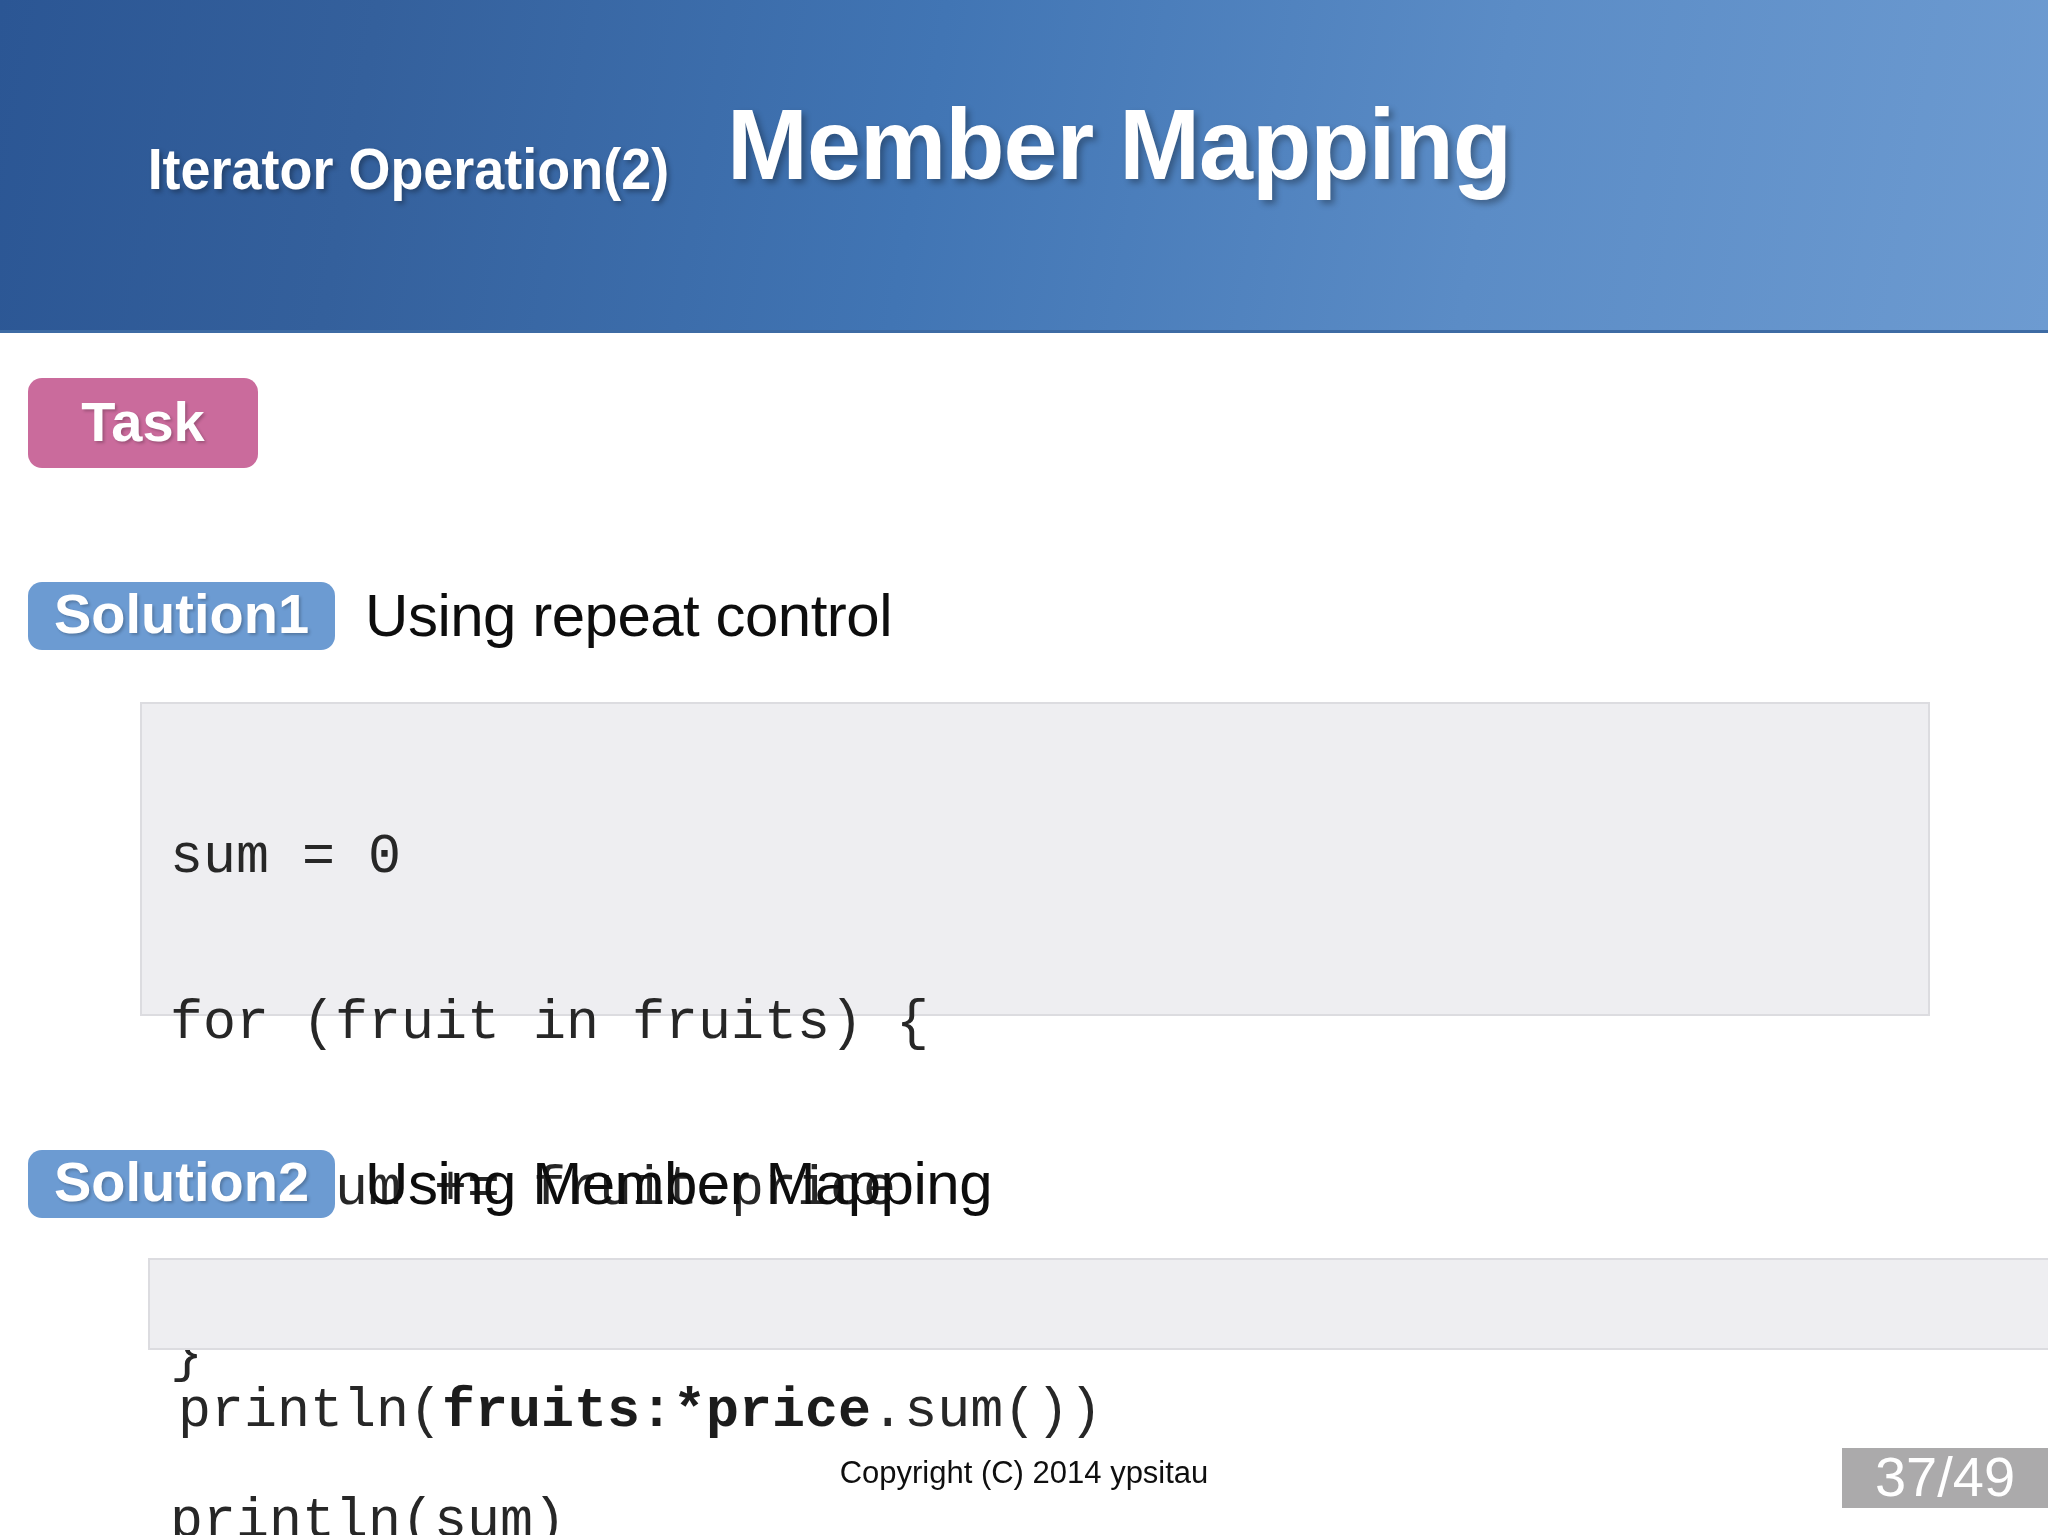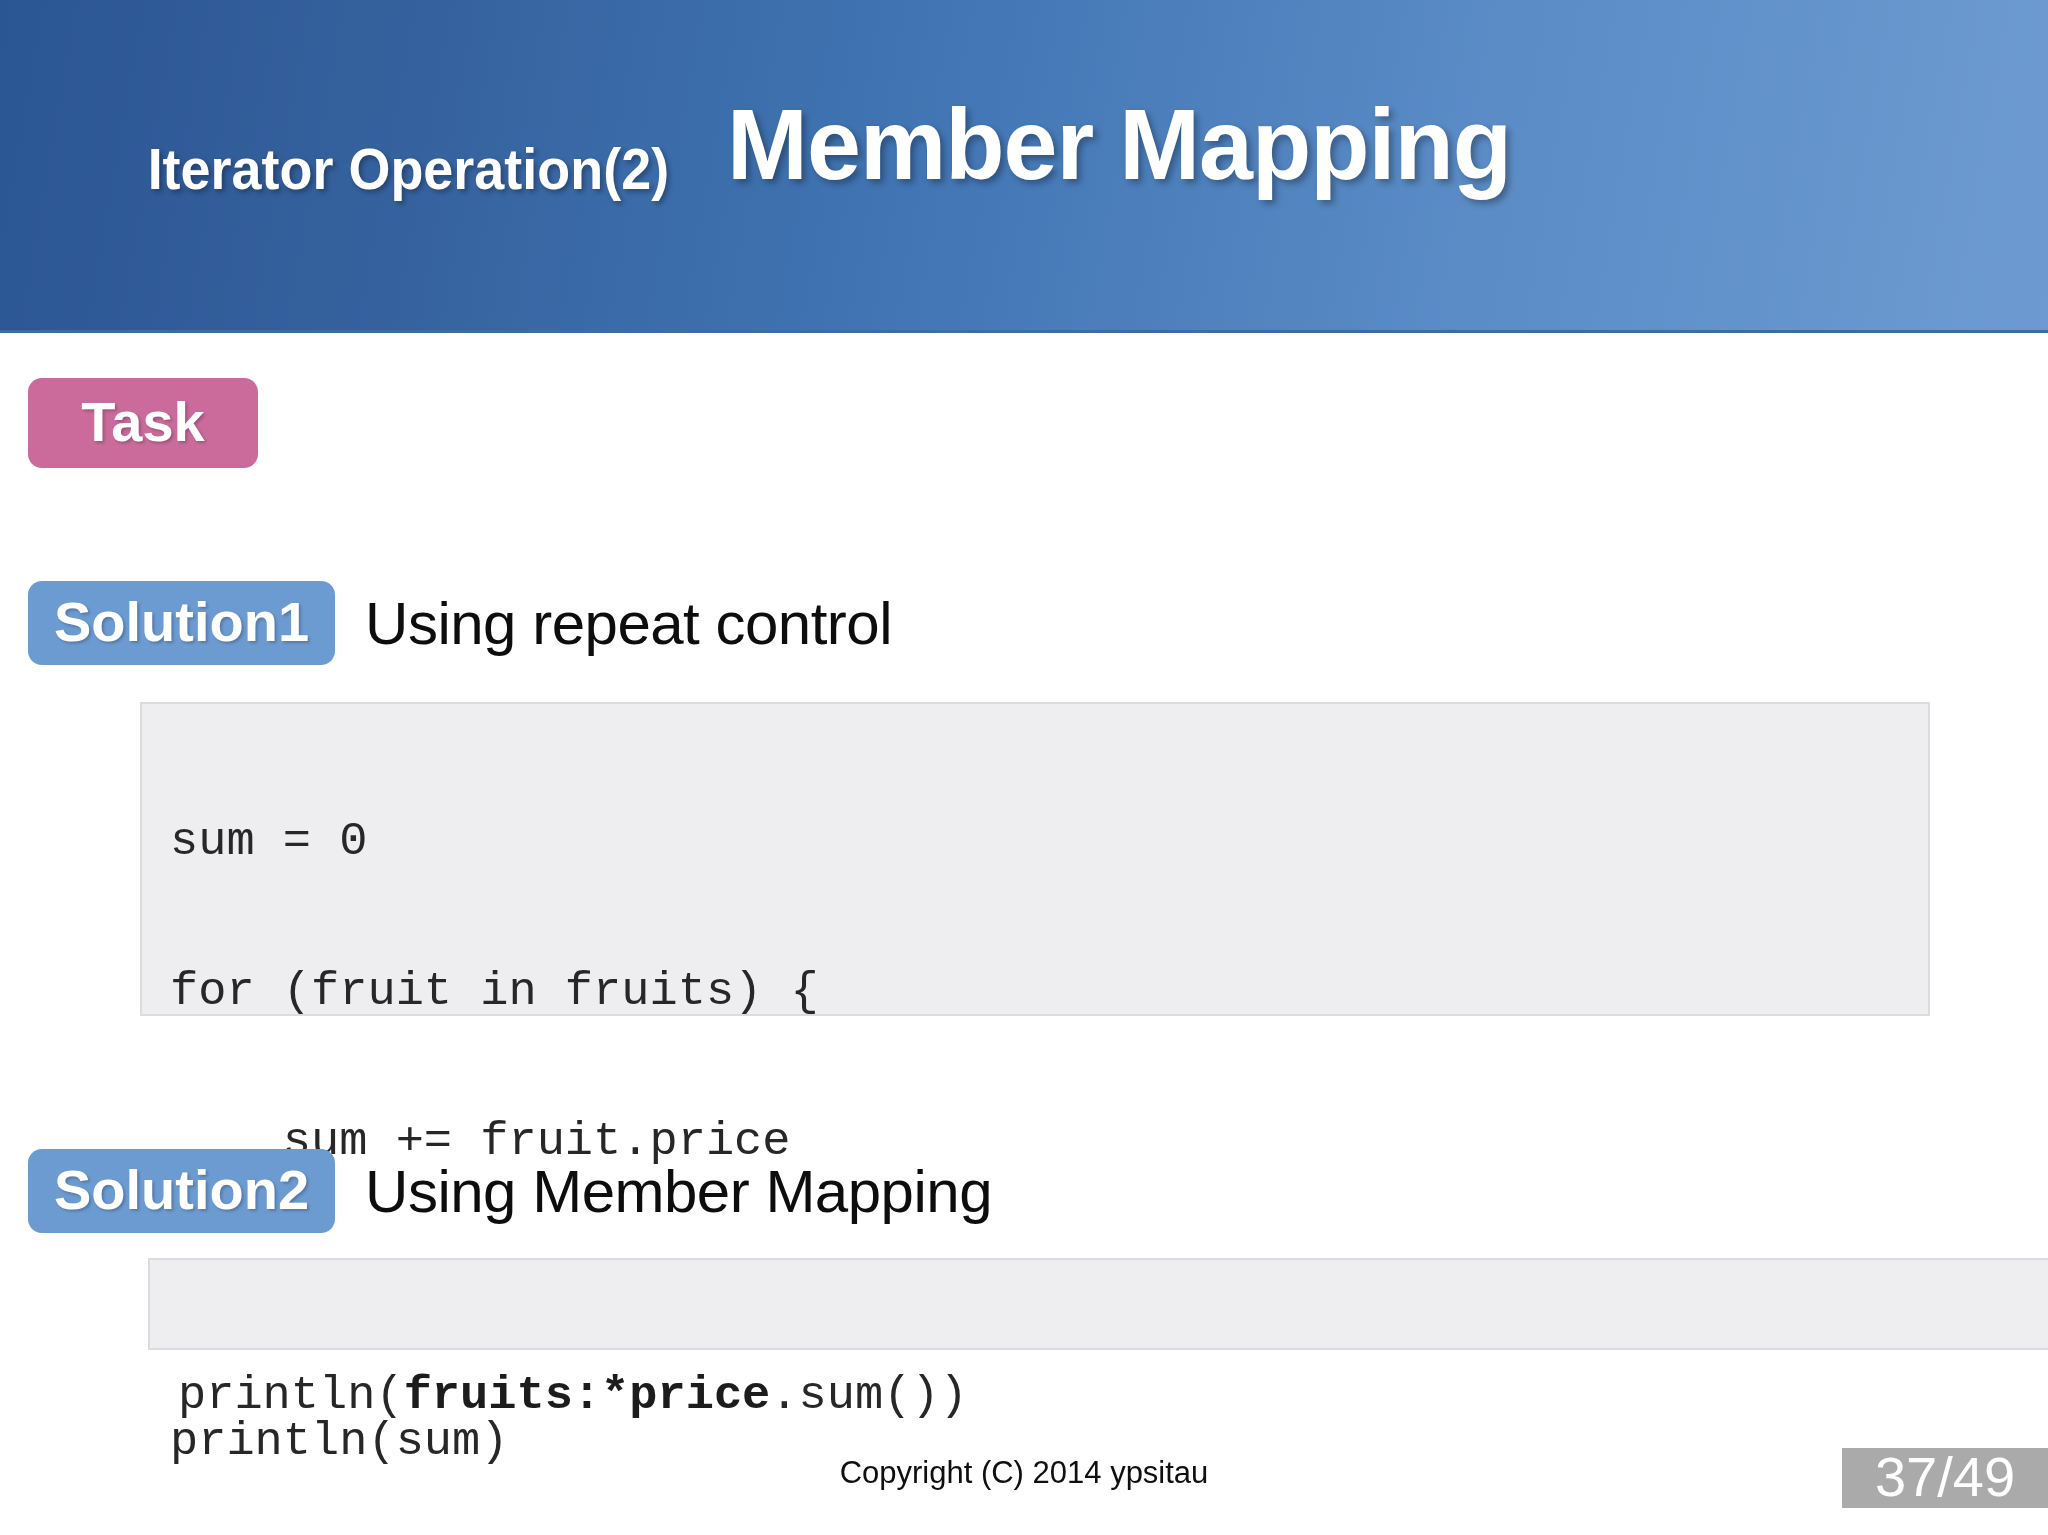--- a/index.html
+++ b/index.html
@@ -91,21 +91,21 @@
     font-size: 56px;
     padding: 10px 40px 14px 40px;
     min-width: 230px;
     height: 90px;
   }
   .badge-solution {
     background: #6c9bd2;
     font-size: 56px;
     padding: 8px 26px 12px 26px;
     min-width: 290px;
-    height: 84px;
+    height: 68px;
   }
 
   .row-caption {
     font-size: 60px;
     color: #0d0d0d;
     margin-left: 30px;
     letter-spacing: -0.5px;
   }
   .row-caption-task {
     font-size: 62px;
@@ -118,21 +118,21 @@
   }
 
   
   .code-block {
     position: absolute;
     background: #eeeef1;
     border: 2px solid #dcdce0;
     box-sizing: border-box;
     padding: 16px 28px 20px 28px;
     font-family: "Liberation Mono", "DejaVu Sans Mono", monospace;
-    font-size: 47px;
+    font-size: 55px;
     line-height: 1.0;
     color: #272727;
     white-space: pre;
   }
   .code-block .line {
     height: 56px;
     line-height: 56px;
     white-space: pre;
   }
   .code-bold {

